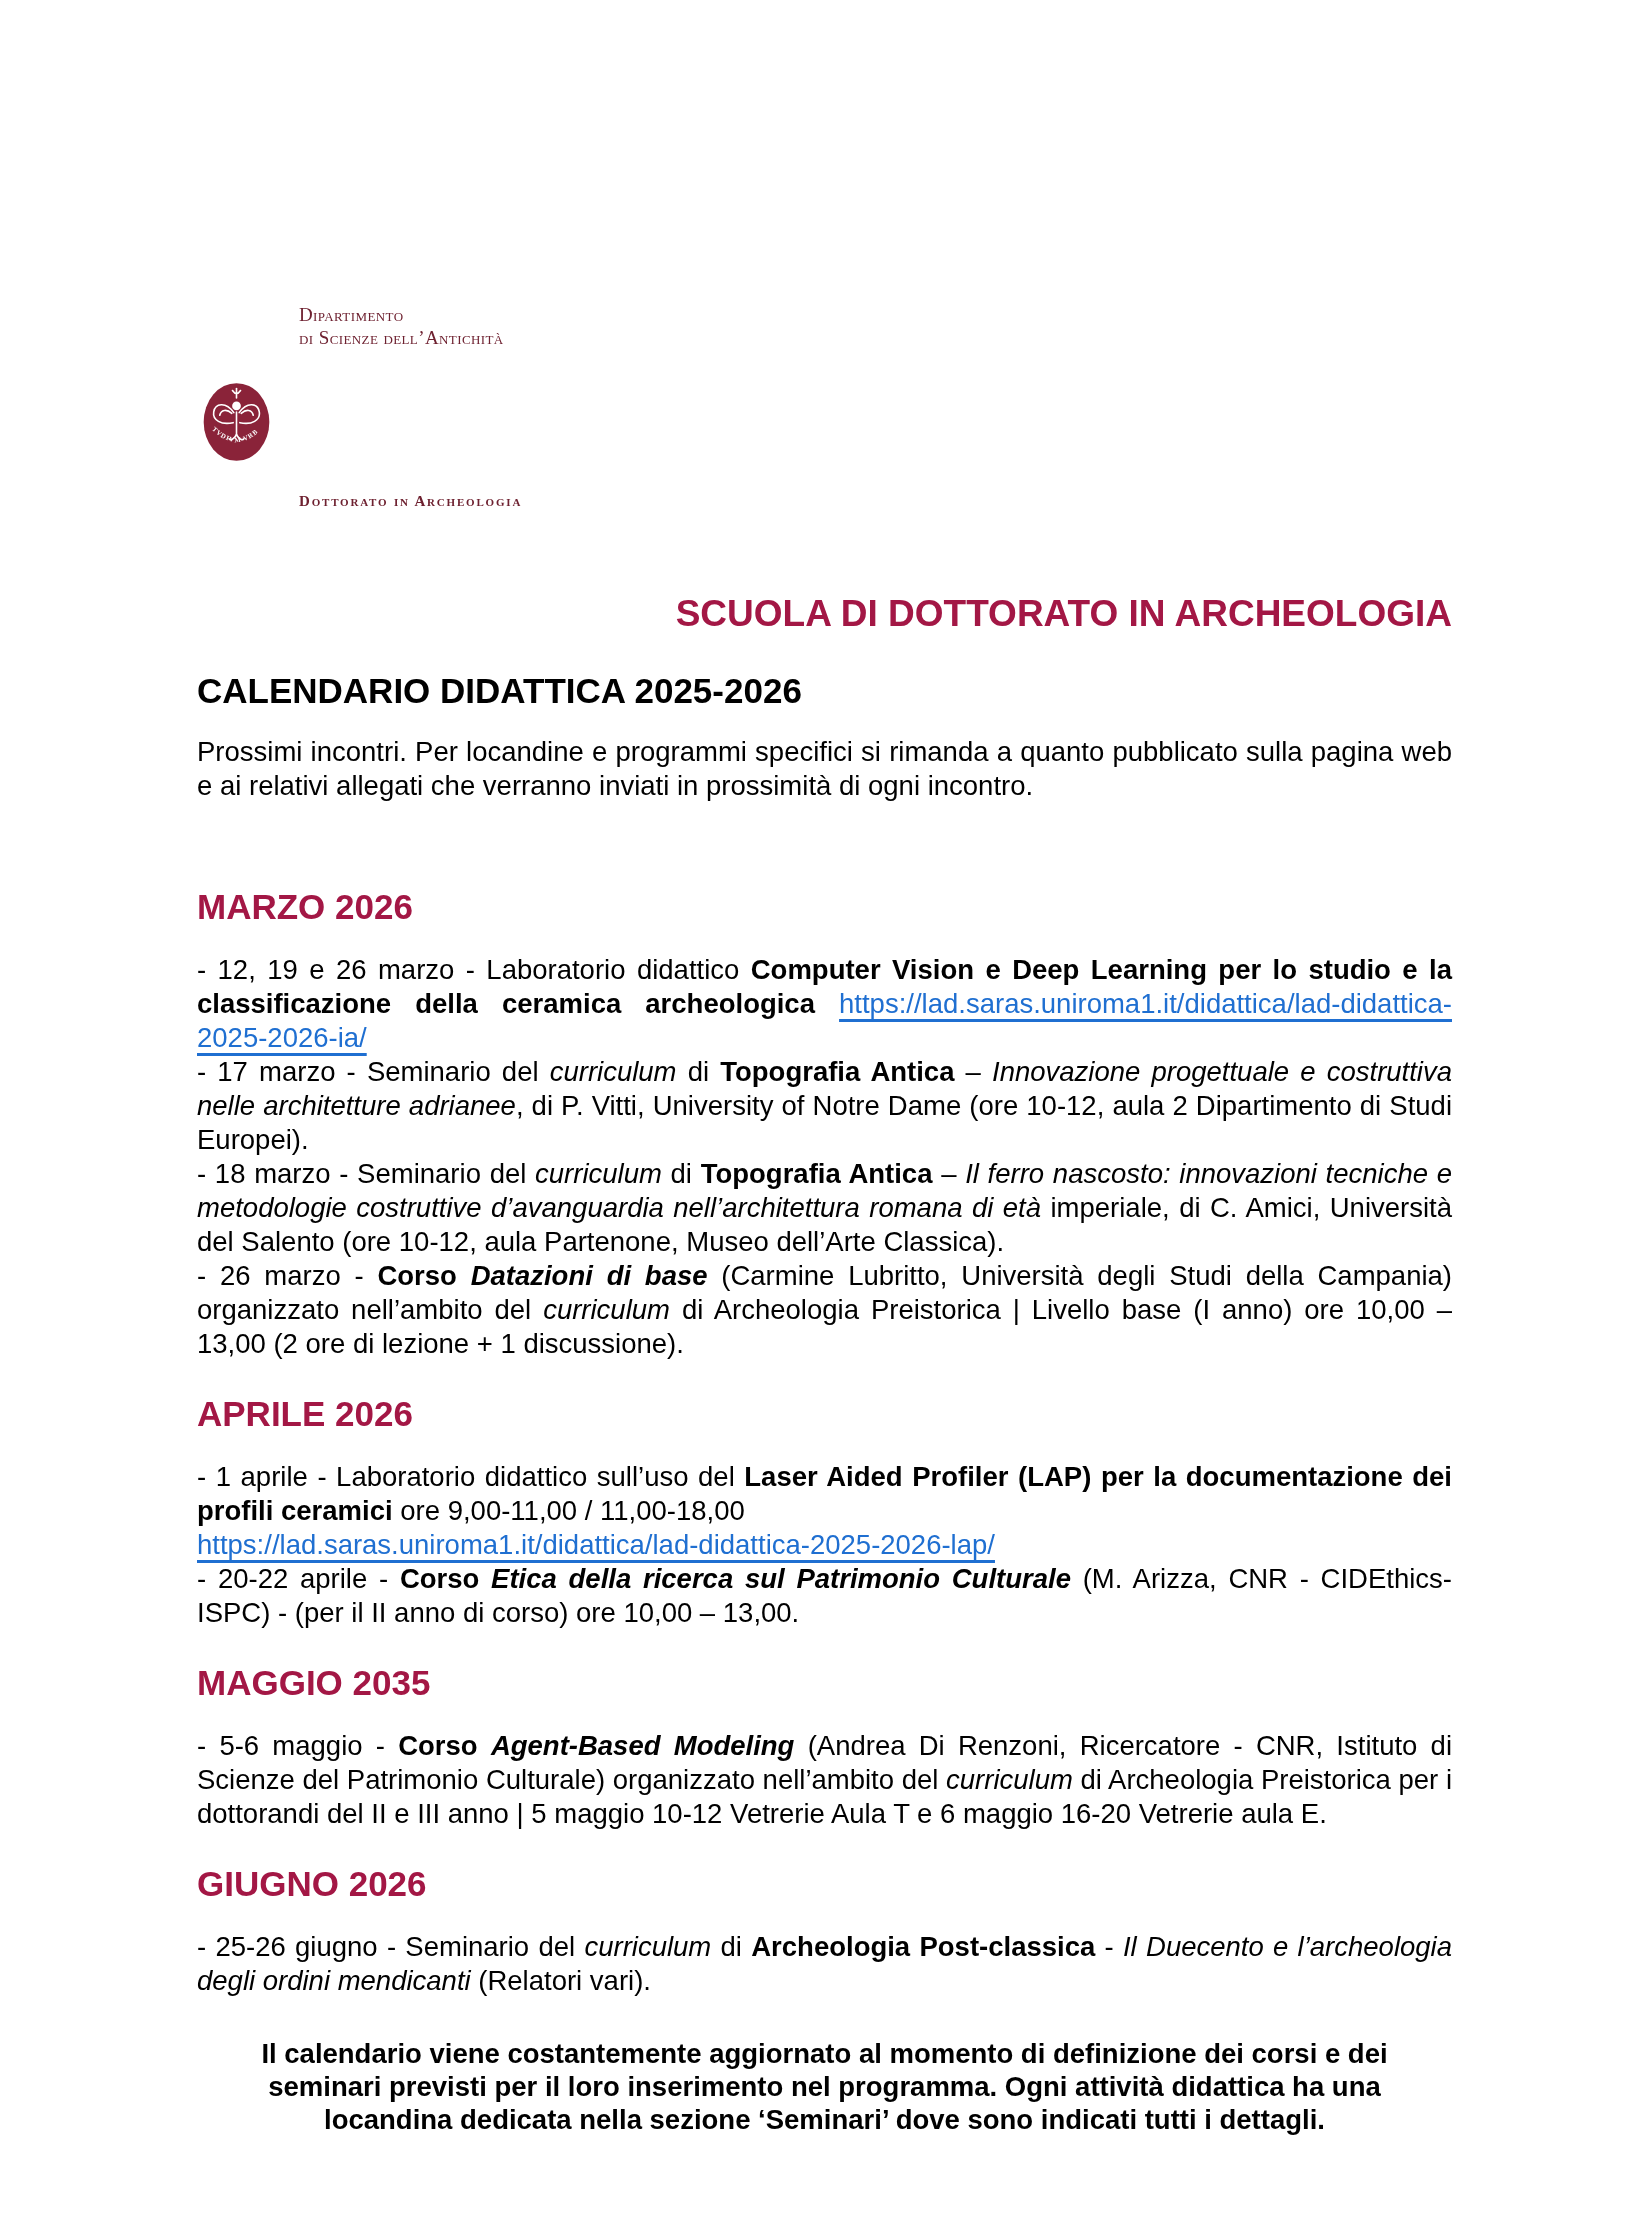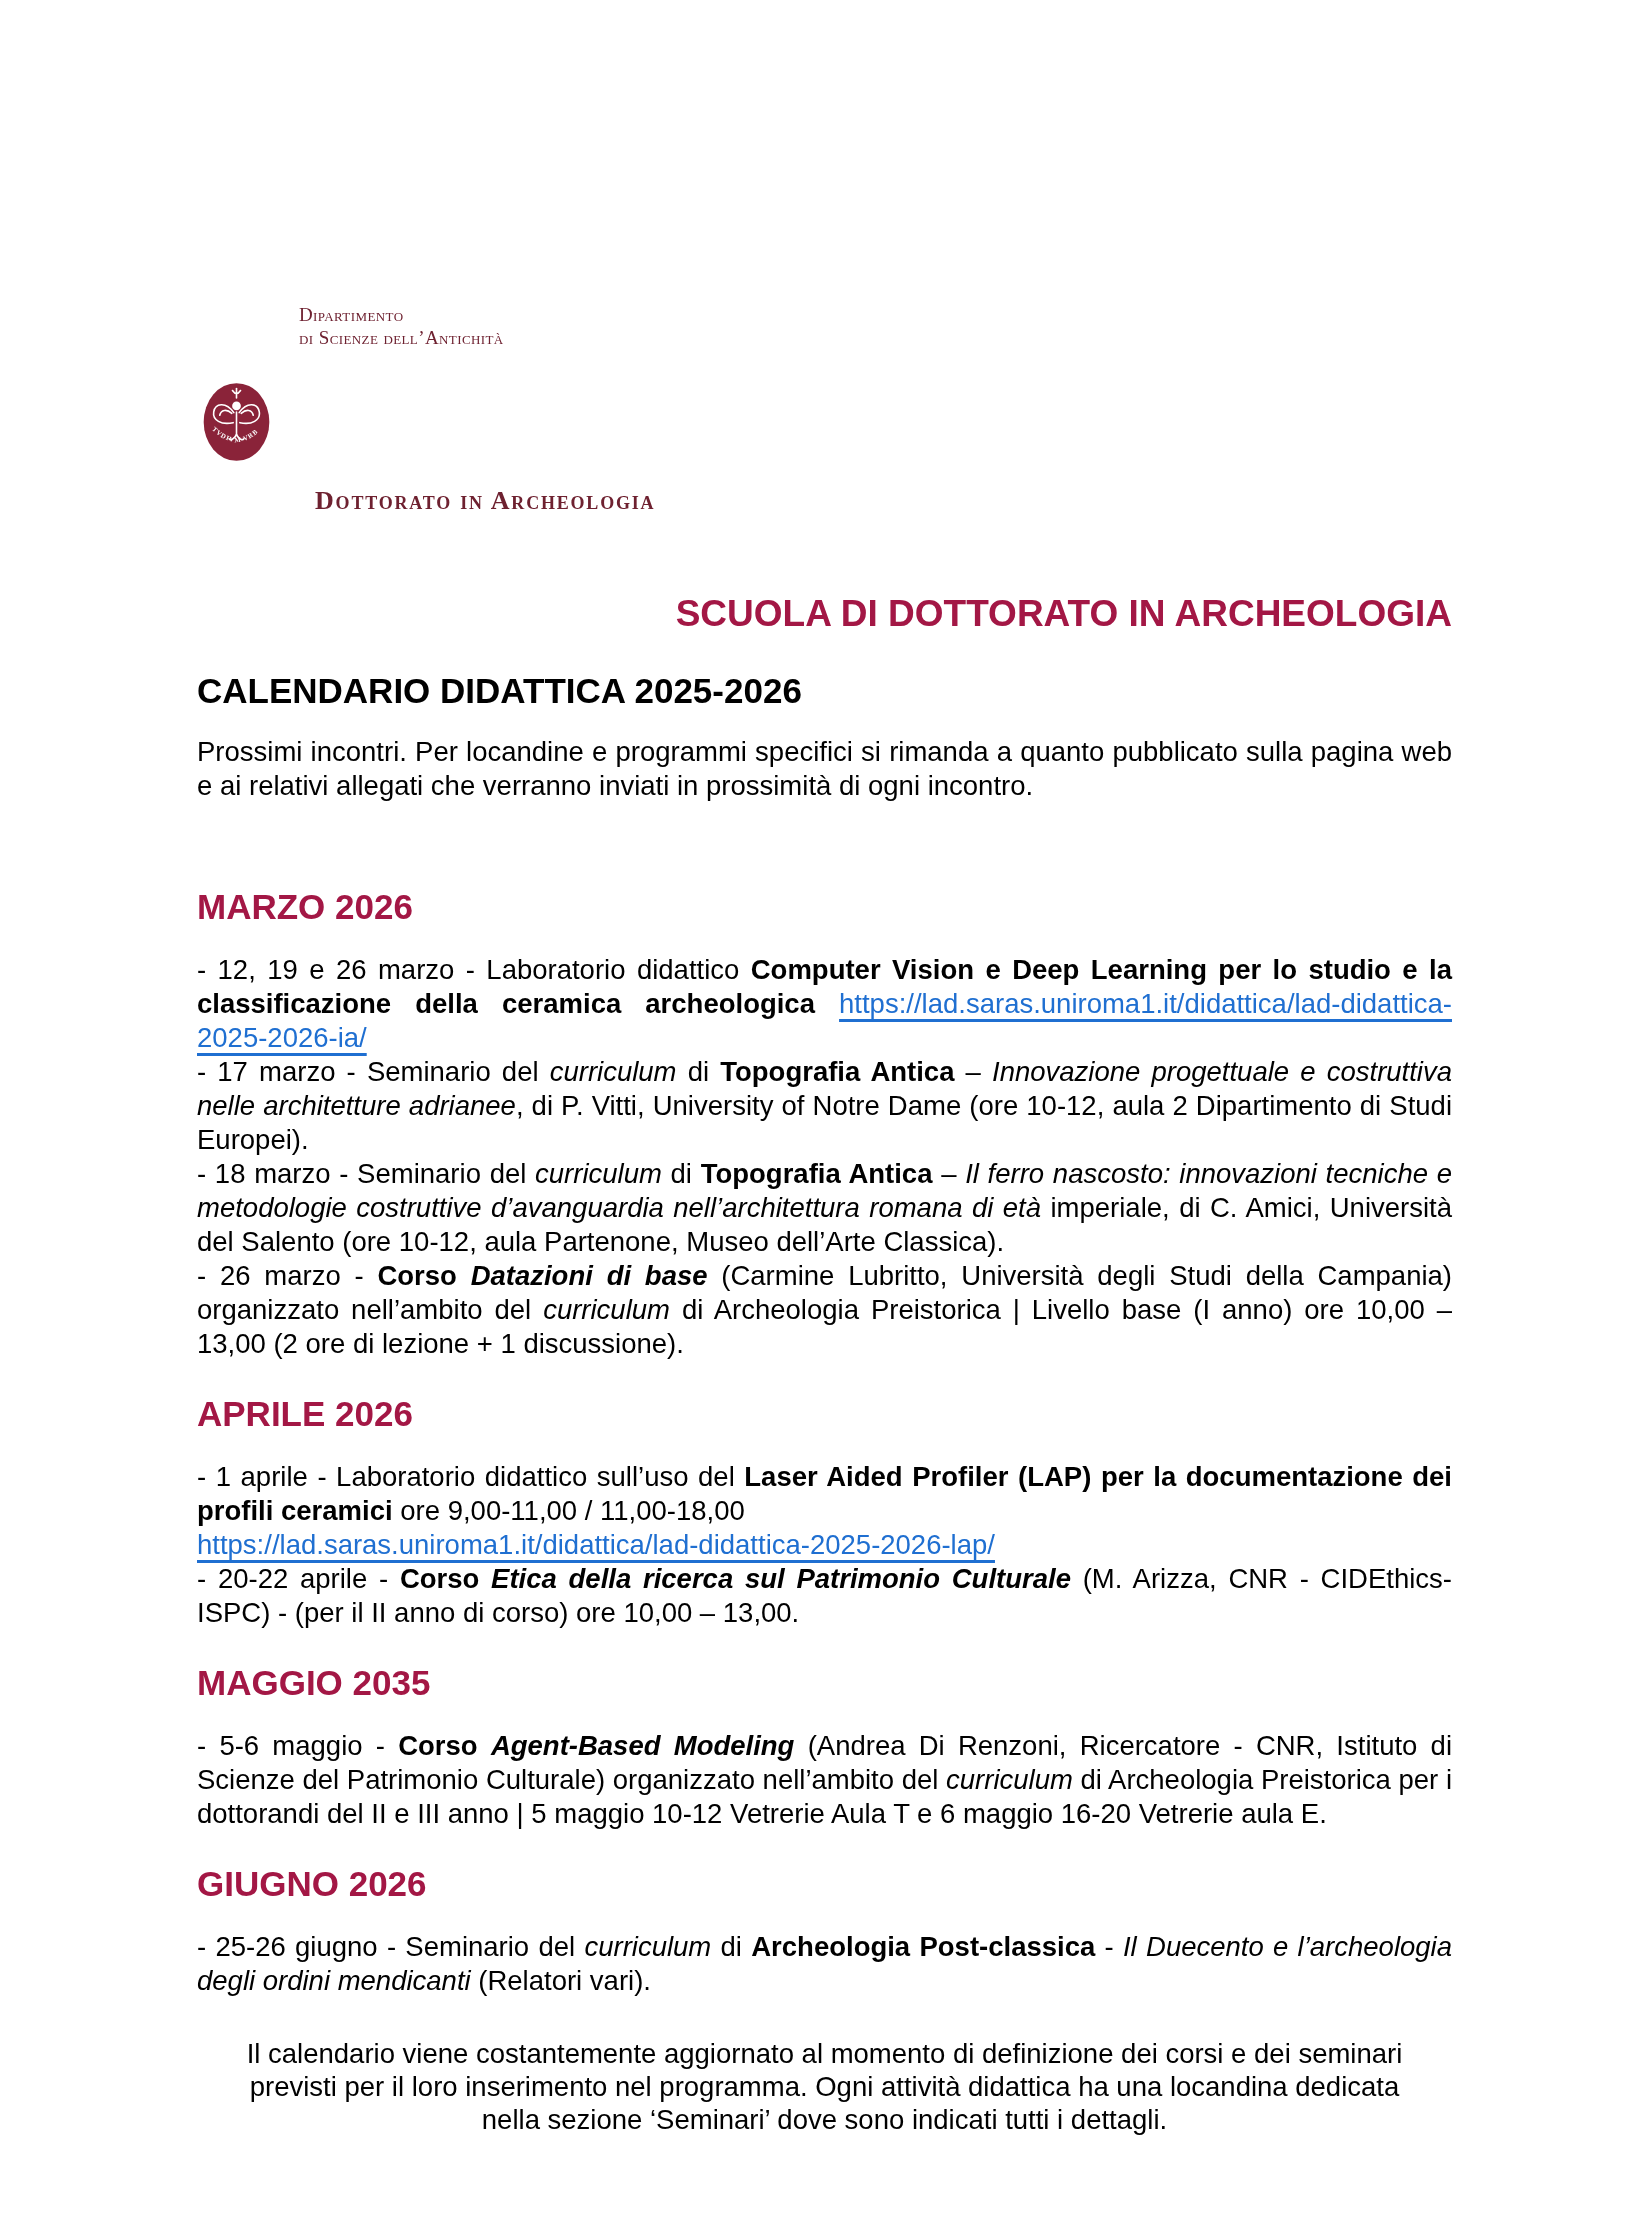--- a/index.html
+++ b/index.html
@@ -18,23 +18,23 @@
   .dept{
     position:absolute;left:102px;top:-1.8px;
     font-variant:small-caps;font-size:19px;line-height:23px;
     letter-spacing:0.4px;color:#6e2130;
   }
   .emblem{position:absolute;left:5.8px;top:73px;width:67px;height:88px;}
   .sap{position:absolute;left:102px;top:74px;color:#7d2036;}
   .sap-name{font-variant:small-caps;font-size:42px;line-height:44px;letter-spacing:1.3px;}
   .sap-sub{font-variant:small-caps;font-size:20.4px;line-height:25px;letter-spacing:2.7px;margin-top:3.5px;}
   .phd{
-    position:absolute;left:118px;top:184px;
+    position:absolute;left:102px;top:184px;
     font-variant:small-caps;font-weight:600;
-    font-size:26px;line-height:24px;letter-spacing:1.8px;color:#6e2130;
+    font-size:15px;line-height:24px;letter-spacing:1.8px;color:#6e2130;
   }
   
   h1.title{
     margin:82px 0 0 0;text-align:right;
     font-size:37px;line-height:44px;font-weight:700;color:#a31745;
   }
   h2.subtitle{
     margin:34px 0 0 0;text-align:left;
     font-size:35px;line-height:42px;font-weight:700;color:#000;
   }
@@ -61,21 +61,21 @@
     color:#1f6fd1;
     text-decoration:underline;
     text-decoration-color:#1f6fd1;
     text-decoration-thickness:3.1px;
     text-underline-offset:5.8px;
     overflow-wrap:anywhere;
     cursor:pointer;
   }
   p.footnote{
     margin:39px auto 0 auto;max-width:1170px;
-    font-size:27.5px;line-height:33px;font-weight:400;text-align:center;
+    font-size:27.5px;line-height:33px;font-weight:700;text-align:center;
   }
 </style>
 </head>
 <body>
 
 <div class="page">
 
   <header class="logo">
     <div class="dept">
       <span>Dipartimento</span><br>

